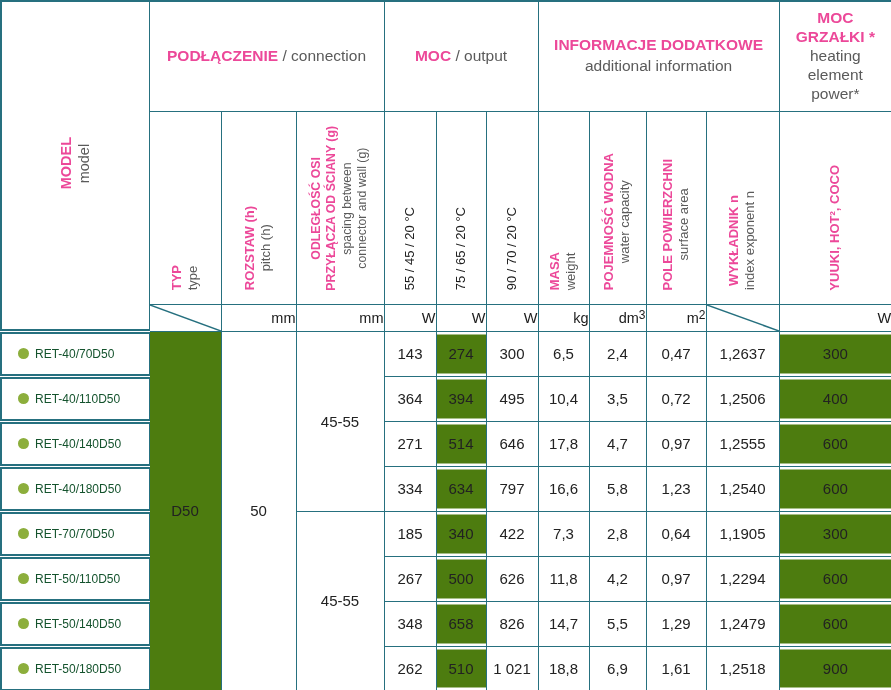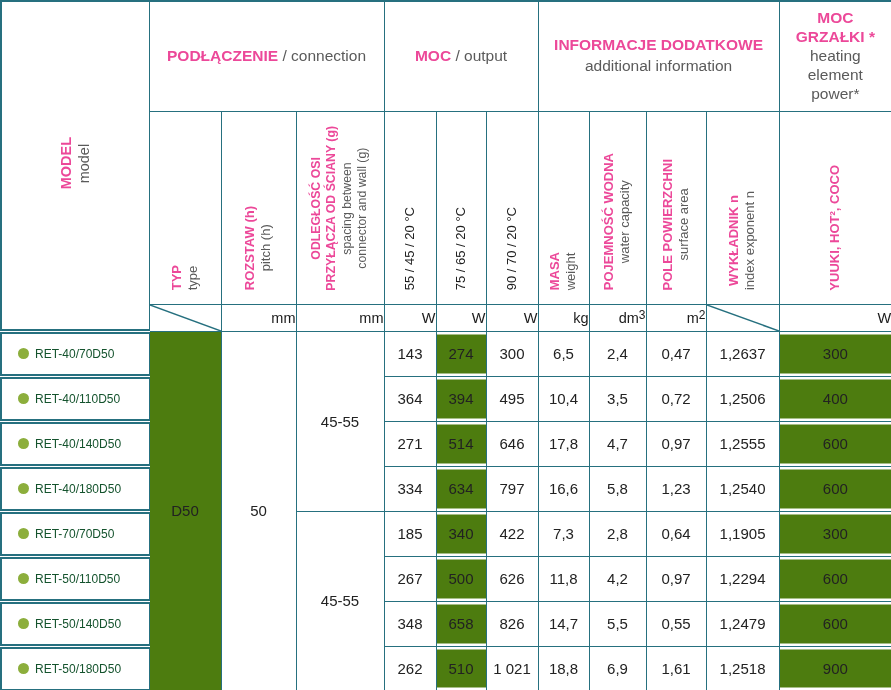--- a/index.html
+++ b/index.html
@@ -291,21 +291,21 @@
       <div class="mwrap">
             <span class="bullet"></span>
             <span class="mlabel">RET-50/140D50</span>
           </div>
     </td>
     <td>348</td>
     <td class="shade halo">658</td>
     <td>826</td>
     <td>14,7</td>
     <td>5,5</td>
-    <td>0,55</td>
+    <td>1,29</td>
     <td>1,2479</td>
     <td class="shade halo">600</td>
   </tr>
 
   <tr class="data">
     <td class="mcell">
       <div class="mwrap">
             <span class="bullet"></span>
             <span class="mlabel">RET-50/180D50</span>
           </div>

